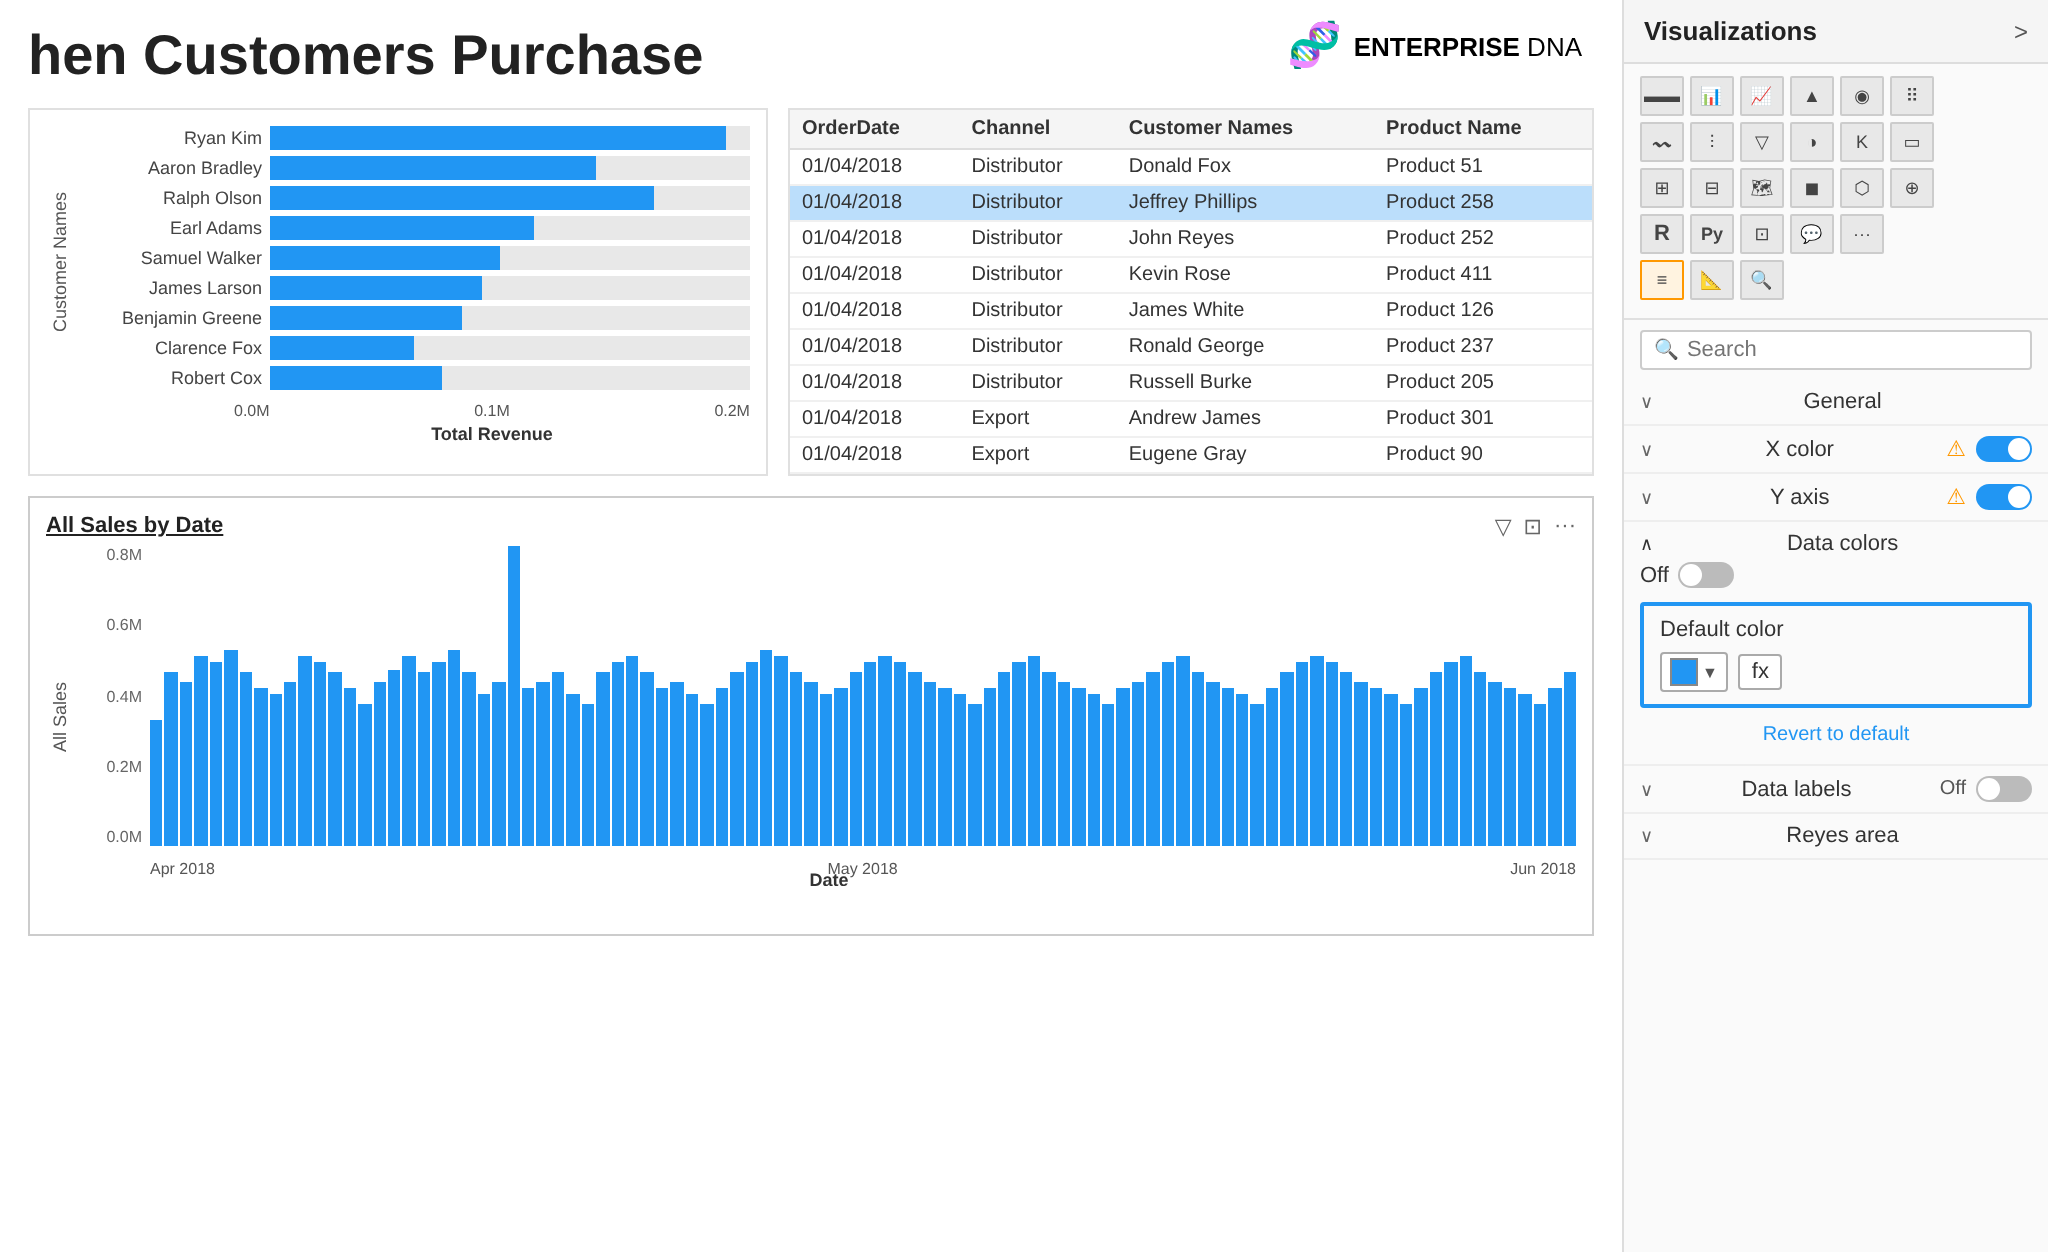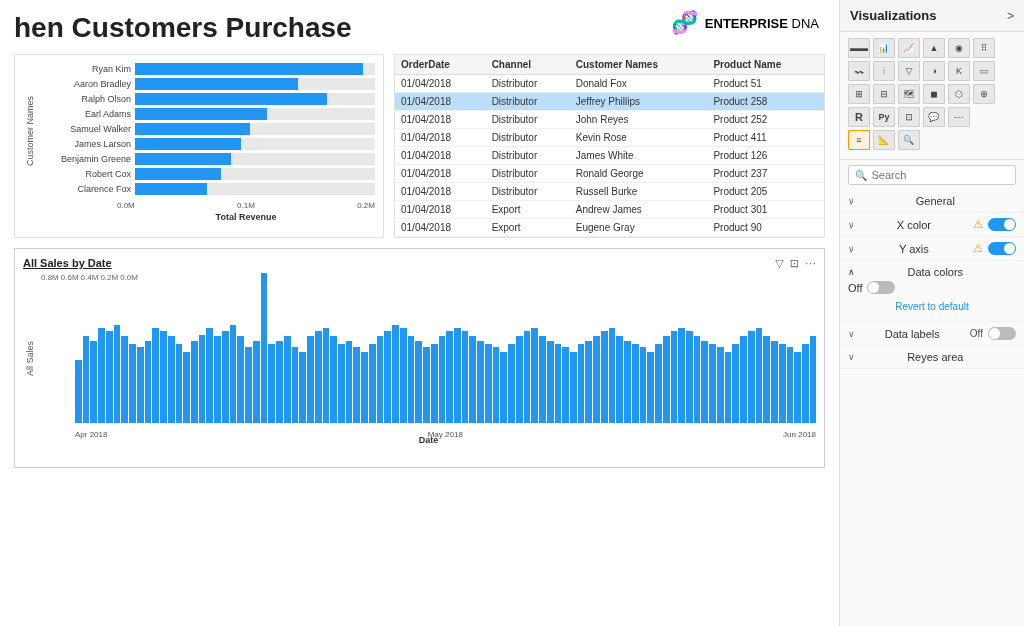--- a/index.html
+++ b/index.html
@@ -203,21 +203,21 @@
       overflow: hidden;
     }
     
     .y-tick-labels {
       position: absolute;
       left: 0;
       top: 0;
       bottom: 20px;
       width: 32px;
       display: flex;
-      flex-direction: row;
+      flex-direction: column;
       justify-content: space-between;
     }
     
     .y-tick {
       font-size: 8px;
       color: #666;
       text-align: right;
       padding-right: 2px;
     }
     
@@ -259,21 +259,21 @@
       bottom: -2px;
       left: 50%;
       transform: translateX(-50%);
       font-size: 9px;
       color: #333;
       font-weight: 600;
     }
     
     
     .right-panel {
-      width: 185px;
+      width: 213px;
       background: #fafafa;
       border-left: 1px solid #ddd;
       display: flex;
       flex-direction: column;
       overflow: hidden;
     }
     
     .panel-header {
       display: flex;
       align-items: center;
@@ -579,29 +579,29 @@
         <div class="bar-fill" style="width:44%"></div>
       </div>
     </div>
             <div class="bar-row">
       <span class="bar-label">Benjamin Greene</span>
       <div class="bar-track">
         <div class="bar-fill" style="width:40%"></div>
       </div>
     </div>
             <div class="bar-row">
+      <span class="bar-label">Clarence Fox</span>
+      <div class="bar-track">
+        <div class="bar-fill" style="width:30%"></div>
+      </div>
+    </div>
+            <div class="bar-row">
       <span class="bar-label">Robert Cox</span>
       <div class="bar-track">
         <div class="bar-fill" style="width:36%"></div>
-      </div>
-    </div>
-            <div class="bar-row">
-      <span class="bar-label">Clarence Fox</span>
-      <div class="bar-track">
-        <div class="bar-fill" style="width:30%"></div>
       </div>
     </div>
           </div>
       </div>
       <div class="bar-x-labels">
         <span>0.0M</span>
         <span>0.1M</span>
         <span>0.2M</span>
       </div>
       <div class="bar-x-axis-label">Total Revenue</div>
@@ -893,20 +893,30 @@
     </div>
 
 
     <div class="off-toggle-row">
       <span>Off</span>
       <div class="toggle-track off">
         <div class="toggle-thumb"></div>
       </div>
     </div>
 
+    <div class="default-color-box">
+      <div class="default-color-label">Default color</div>
+      <div class="color-controls">
+        <div class="color-swatch-btn">
+          <div class="color-swatch"></div>
+          <span class="color-dropdown-arrow">▼</span>
+        </div>
+        <button class="fx-btn">fx</button>
+      </div>
+    </div>
 
     <a class="revert-link">Revert to default</a>
   </div>
 
   <div class="collapse-section">
     <span class="section-chevron">∨</span>
     <span class="section-label">Data labels</span>
     <div class="section-controls">
       <span style="font-size:10px;color:#555;">Off</span>
       <div class="toggle-track off">

